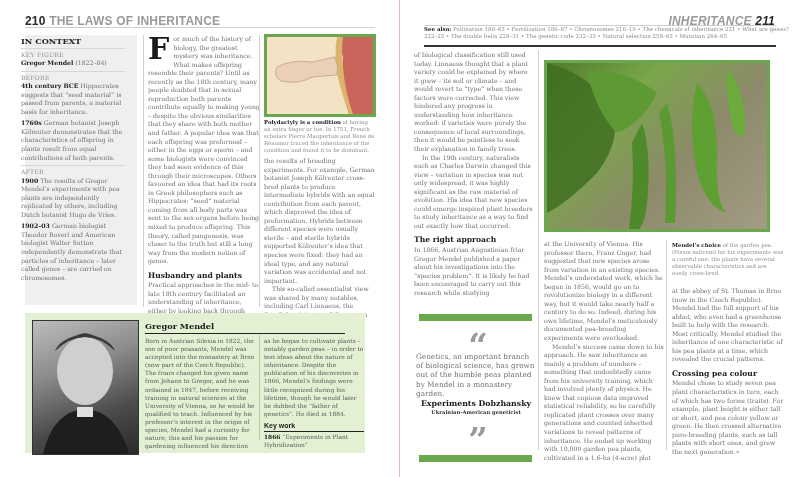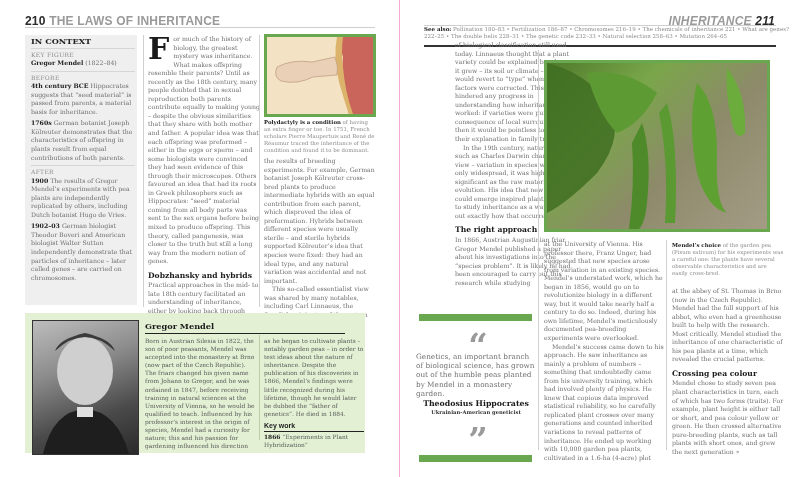--- a/index.html
+++ b/index.html
@@ -8,21 +8,21 @@
   .page{position:absolute;top:0;height:477px;background:#ffffff;overflow:hidden;}
   .page.left{left:0;width:399px;border-right:6px solid #f9a8d4;text-decoration:underline;}
   .page.right{left:400px;width:400px;}
   .txt{font-size:6.2px;line-height:8.55px;color:#6e6e6e;}
   .hdr{position:absolute;top:14px;font-family:"Liberation Sans",sans-serif;font-weight:bold;font-size:12px;letter-spacing:0.2px;}
   .hdr .num{color:#2a2a2a;}
   .hdr .title{color:#9a9a9a;}
   .rule{position:absolute;height:1px;background:#cfcfcf;}
   .ctx{position:absolute;left:25px;top:35px;width:112px;height:101px;background:#efefef;padding:0;}
   .ctx-box{position:absolute;left:25px;top:35px;width:112px;height:270px;background:#efefef;}
-  .ctx-inner{position:absolute;left:31px;top:37px;width:104px;}
+  .ctx-inner{position:absolute;left:21px;top:37px;width:104px;}
   .ctx h3{margin:0 0 2px 0;font-family:"DejaVu Serif",serif;font-size:8.2px;font-weight:bold;color:#222;}
   .ctx-sep{height:1px;background:#d6d6d6;margin:1px 0 2px 0;}
   .lab{font-size:6px;color:#8a8a8a;letter-spacing:0.3px;}
   .bold{font-weight:bold;color:#222;}
   .para{margin:0 0 3px 0;}
   .col{position:absolute;}
   .vrule{position:absolute;width:1px;background:#d0d0d0;}
   .drop{float:left;font-family:"DejaVu Serif",serif;font-weight:bold;font-size:30px;line-height:24px;color:#1a1a1a;margin:2px 4px 0 0;}
   h4{margin:6px 0 1px 0;font-family:"DejaVu Serif",serif;font-size:7.6px;font-weight:bold;color:#1a1a1a;}
   .greenframe{position:absolute;border:3px solid #6aa84f;box-sizing:border-box;}
@@ -67,21 +67,21 @@
       <div class="lab">AFTER</div>
       <div class="para"><span class="bold">1900</span><span> The results of Gregor Mendel’s experiments with pea plants are independently replicated by others, including Dutch botanist Hugo de Vries.</span></div>
       <div class="para"><span class="bold">1902–03</span><span> German biologist Theodor Boveri and American biologist Walter Sutton independently demonstrate that particles of inheritance – later called genes – are carried on chromosomes.</span></div>
     </div>
 
     <div class="vrule" style="left:143px;top:35px;height:272px;"></div>
 
     <div class="col txt" style="left:148px;top:35px;width:112px;">
       <span class="drop">F</span>
       <span>or much of the history of biology, the greatest mystery was inheritance. What makes offspring resemble their parents? Until as recently as the 18th century, many people doubted that in sexual reproduction both parents contribute equally to making young – despite the obvious similarities that they share with both mother and father. A popular idea was that each offspring was preformed – either in the eggs or sperm – and some biologists were convinced they had seen evidence of this through their microscopes. Others favoured an idea that had its roots in Greek philosophers such as Hippocrates: “seed” material coming from all body parts was sent to the sex organs before being mixed to produce offspring. This theory, called pangenesis, was closer to the truth but still a long way from the modern notion of genes.</span>
-      <h4>Dobzhansky and hybrids</h4>
+      <h4>Husbandry and plants</h4>
       <div>Practical approaches in the mid- to late 18th century facilitated an understanding of inheritance, either by looking back through family trees or looking forward in</div>
     </div>
 
     <div class="vrule" style="left:259px;top:35px;height:272px;"></div>
 
     <div class="greenframe" style="left:264px;top:34px;width:112px;height:83px;background:#f3e2c3;">
       <svg width="106" height="77" viewBox="0 0 106 77">
         <path d="M70 0 L106 0 L106 77 L82 77 Q72 50 76 20 Z" fill="#c9655a"></path>
         <path d="M70 0 Q66 20 72 45 Q76 60 82 77 L86 77 Q78 55 76 30 Q74 14 76 0 Z" fill="#dcb36a"></path>
         <path d="M10 30 Q25 22 45 25 L68 20 Q72 30 70 38 L46 40 Q30 48 14 44 Q6 40 10 30 Z" fill="#e9d0b6" stroke="#b28f73" stroke-width="0.6"></path>
@@ -119,31 +119,31 @@
     <div class="hdr" style="right:25px;font-style:italic;">
       <span class="title">INHERITANCE</span>
       <span class="num">211</span>
     </div>
     <div class="rule" style="left:24px;top:25px;width:352px;"></div>
     <div class="seealso">
       <b>See also:</b> <span>Pollination 180–83 • Fertilization 186–87 • Chromosomes 216–19 • The chemicals of inheritance 221 • What are genes? 222–25 • The double helix 228–31 • The genetic code 232–33 • Natural selection 258–63 • Mutation 264–65</span>
     </div>
     <div class="rule" style="left:24px;top:45px;width:352px;height:1.5px;background:#333;"></div>
 
-    <div class="col txt" style="left:14px;top:41px;width:120px;margin-left:41px;">
+    <div class="col txt" style="left:14px;top:51px;width:120px;">
       <div>of biological classification still used today. Linnaeus thought that a plant variety could be explained by where it grew – its soil or climate – and would revert to “type” when these factors were corrected. This view hindered any progress in understanding how inheritance worked: if varieties were purely the consequence of local surroundings, then it would be pointless to seek their explanation in family trees.</div>
       <div style="text-indent:8px;">In the 19th century, naturalists such as Charles Darwin changed this view – variation in species was not only widespread, it was highly significant as the raw material of evolution. His idea that new species could emerge inspired plant breeders to study inheritance as a way to find out exactly how that occurred.</div>
       <h4>The right approach</h4>
       <div>In 1866, Austrian Augustinian friar Gregor Mendel published a paper about his investigations into the “species problem”. It is likely he had been encouraged to carry out this research while studying</div>
     </div>
 
     <div class="quote-bar" style="left:19px;top:314px;width:113px;"></div>
     <div class="qmark" style="left:58px;top:330px;width:40px;text-align:center;">“</div>
     <div class="qtext" style="left:16px;top:352px;width:120px;">Genetics, an important branch of biological science, has grown out of the humble peas planted by Mendel in a monastery garden.</div>
-    <div class="qauthor" style="left:14px;top:399px;width:124px;">Theodosius Hippocrates</div>
+    <div class="qauthor" style="left:14px;top:399px;width:124px;">Experiments Dobzhansky</div>
     <div class="qrole" style="left:14px;top:409px;width:124px;">Ukrainian-American geneticist</div>
     <div class="qmark" style="left:58px;top:425px;width:40px;text-align:center;">”</div>
     <div class="quote-bar" style="left:19px;top:455px;width:113px;"></div>
 
     <div class="vrule" style="left:138px;top:50px;height:400px;"></div>
 
     <div class="greenframe" style="left:144px;top:60px;width:226px;height:172px;background:linear-gradient(135deg,#4f7b2c 0%,#7aa64a 30%,#8d8a6a 60%,#a49c86 100%);">
       <svg width="220" height="166" viewBox="0 0 220 166">
         <path d="M0 0 Q40 10 60 40 Q80 70 50 110 Q20 140 0 150 Z" fill="#3f6e22" opacity="0.85"></path>
         <path d="M40 10 Q80 5 110 30 Q95 60 70 70 Q50 50 40 10 Z" fill="#5e9a33"></path>

